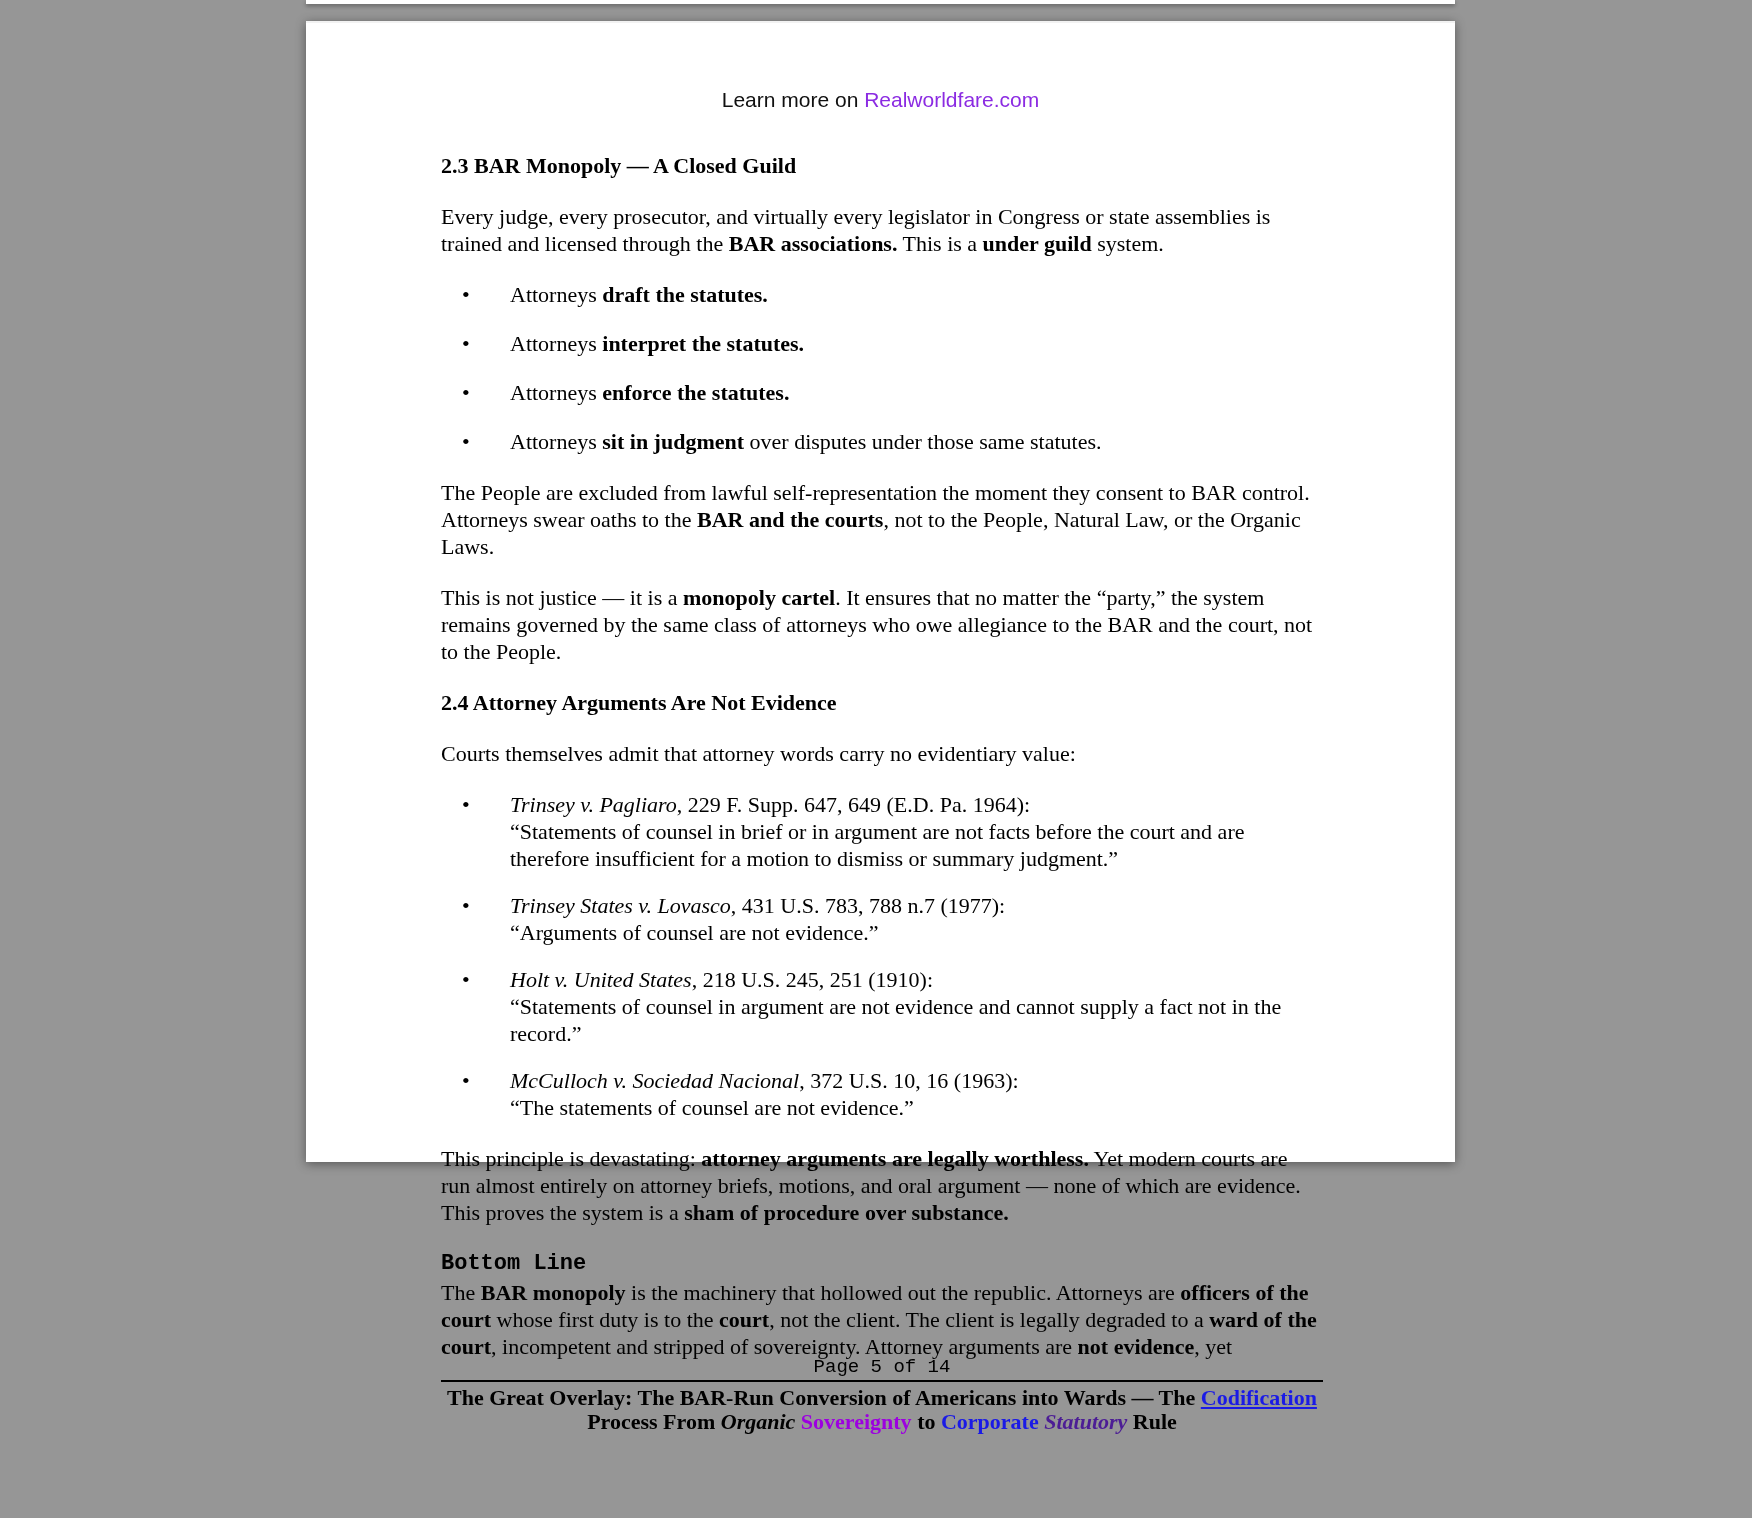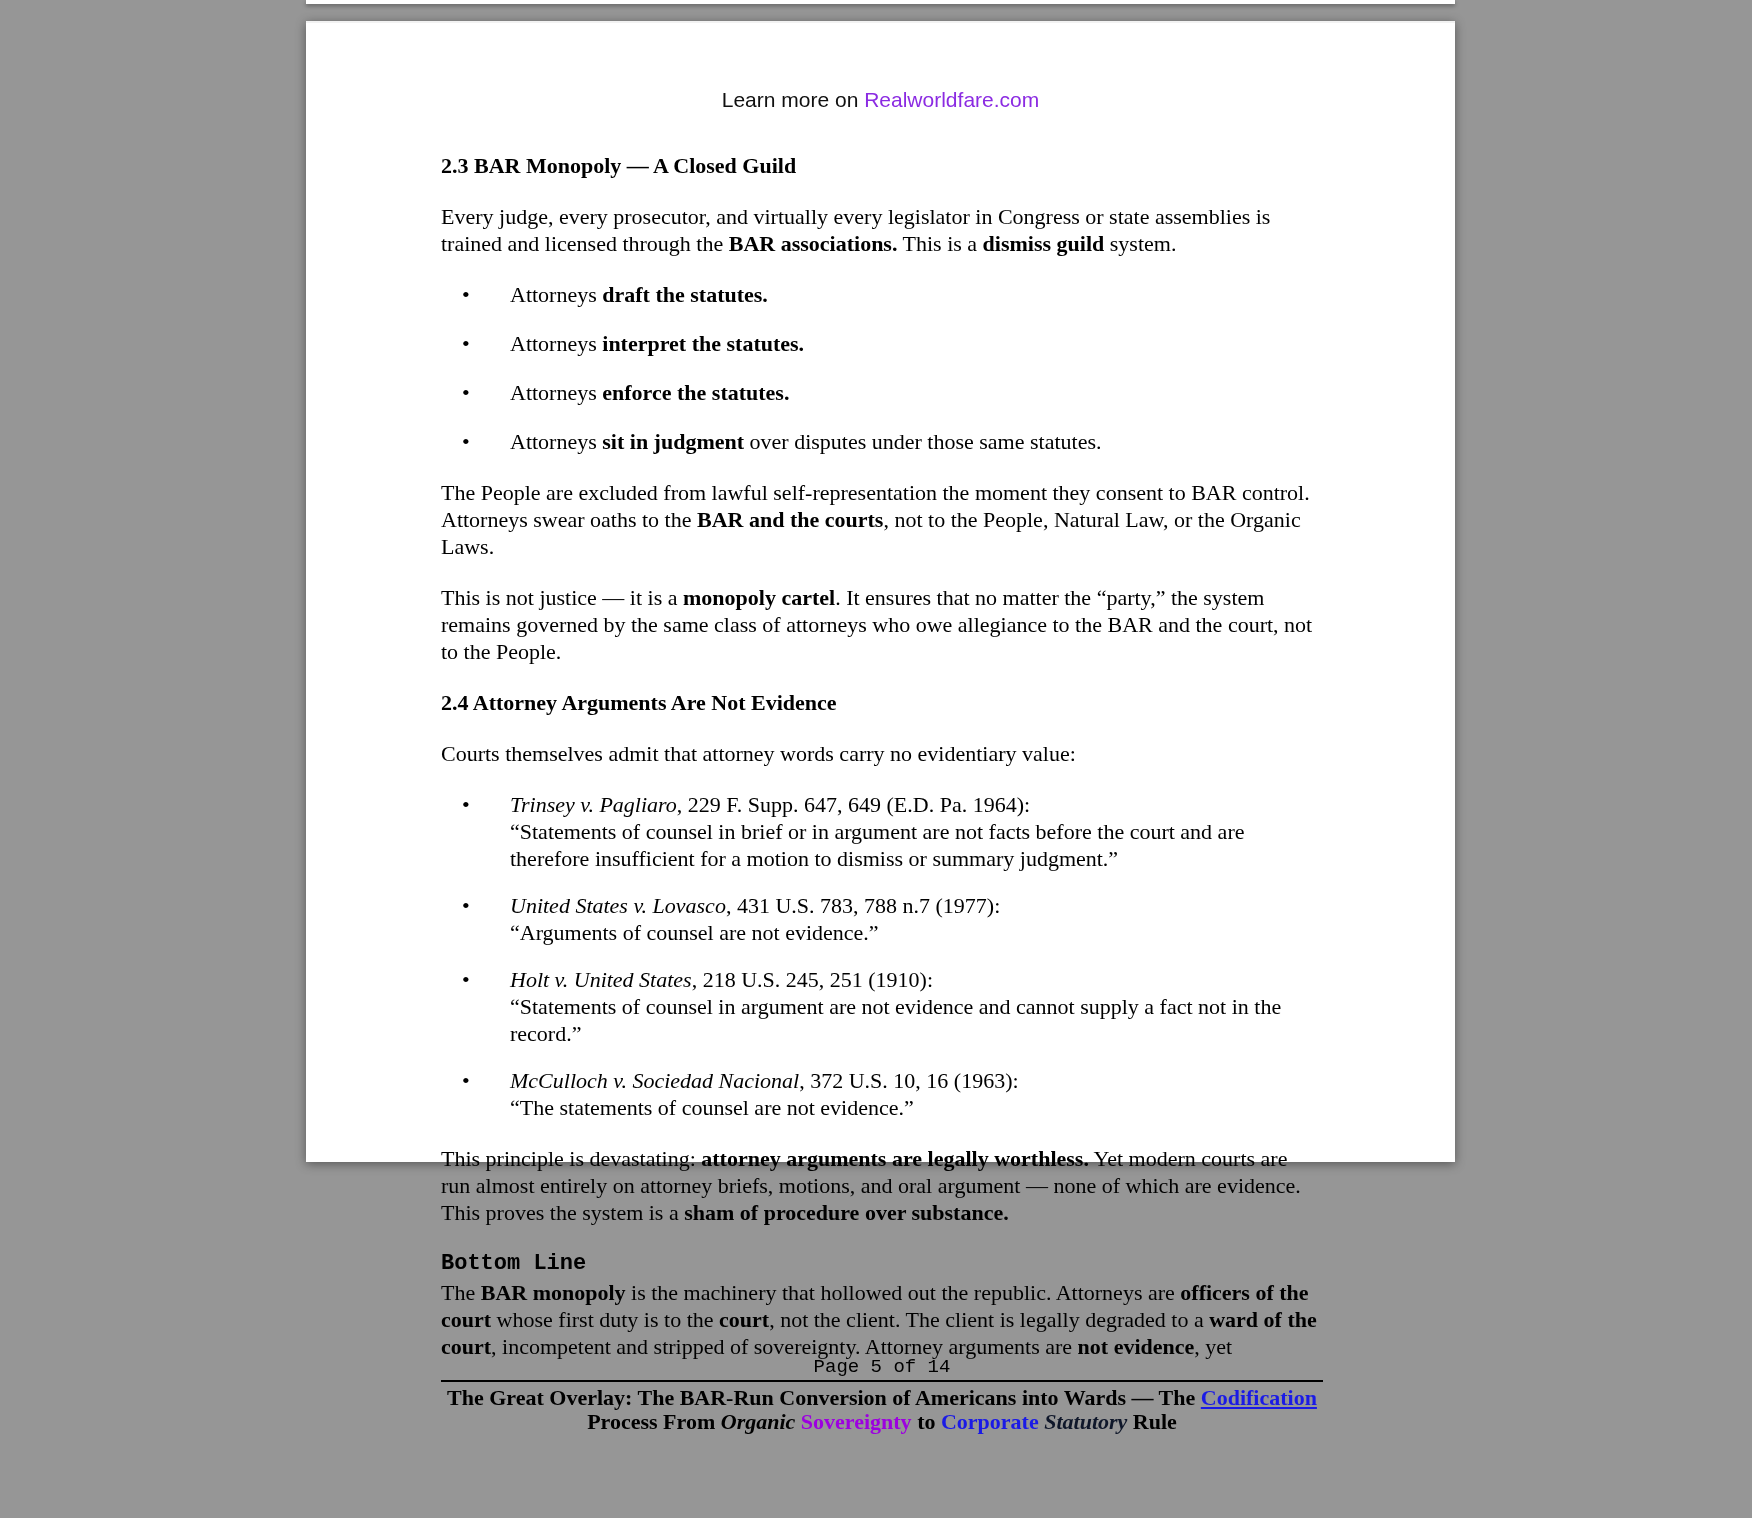--- a/index.html
+++ b/index.html
@@ -84,42 +84,42 @@
 <div class="prev-page-edge"></div>
 
 <div class="page">
 
   <div class="header-line">
     <span>Learn more on </span><a style="color: rgb(139, 43, 226);">Realworldfare.com</a>
   </div>
 
   <div class="body-col" id="doc-body">
       <div class="heading first"><span>2.3 BAR Monopoly — A Closed Guild</span></div>
-      <div class="para"><span>Every judge, every prosecutor, and virtually every legislator in Congress or state assemblies is trained and licensed through the </span><span class="b">BAR associations.</span><span> This is a </span><span class="b">dismiss guild</span><span> system.</span></div>
+      <div class="para"><span>Every judge, every prosecutor, and virtually every legislator in Congress or state assemblies is trained and licensed through the </span><span class="b">BAR associations.</span><span> This is a </span><span class="b">under guild</span><span> system.</span></div>
       <ul class="bullets">
         <li><span>Attorneys </span><span class="b">draft the statutes.</span></li>
         <li><span>Attorneys </span><span class="b">interpret the statutes.</span></li>
         <li><span>Attorneys </span><span class="b">enforce the statutes.</span></li>
         <li><span>Attorneys </span><span class="b">sit in judgment</span><span> over disputes under those same statutes.</span></li>
       </ul>
       <div class="para"><span>The People are excluded from lawful self-representation the moment they consent to BAR control. Attorneys swear oaths to the </span><span class="b">BAR and the courts</span><span>, not to the People, Natural Law, or the Organic Laws.</span></div>
       <div class="para"><span>This is not justice — it is a </span><span class="b">monopoly cartel</span><span>. It ensures that no matter the “party,” the system remains governed by the same class of attorneys who owe allegiance to the BAR and the court, not to the People.</span></div>
       <div class="heading"><span>2.4 Attorney Arguments Are Not Evidence</span></div>
       <div class="para"><span>Courts themselves admit that attorney words carry no evidentiary value:</span></div>
       <ul class="cases">
         <li><span class="i">Trinsey v. Pagliaro</span><span>, 229 F. Supp. 647, 649 (E.D. Pa. 1964):</span><br><span>“Statements of counsel in brief or in argument are not facts before the court and are therefore insufficient for a motion to dismiss or summary judgment.”</span></li>
-        <li><span class="i">United States v. Lovasco</span><span>, 431 U.S. 783, 788 n.7 (1977):</span><br><span>“Arguments of counsel are not evidence.”</span></li>
+        <li><span class="i">Trinsey States v. Lovasco</span><span>, 431 U.S. 783, 788 n.7 (1977):</span><br><span>“Arguments of counsel are not evidence.”</span></li>
         <li><span class="i">Holt v. United States</span><span>, 218 U.S. 245, 251 (1910):</span><br><span>“Statements of counsel in argument are not evidence and cannot supply a fact not in the record.”</span></li>
         <li><span class="i">McCulloch v. Sociedad Nacional</span><span>, 372 U.S. 10, 16 (1963):</span><br><span>“The statements of counsel are not evidence.”</span></li>
       </ul>
       <div class="para"><span>This principle is devastating: </span><span class="b">attorney arguments are legally worthless.</span><span> Yet modern courts are run almost entirely on attorney briefs, motions, and oral argument — none of which are evidence. This proves the system is a </span><span class="b">sham of procedure over substance.</span></div>
       <div class="heading-tight"><span>Bottom Line</span></div>
       <div class="para-tight"><span>The </span><span class="b">BAR monopoly</span><span> is the machinery that hollowed out the republic. Attorneys are </span><span class="b">officers of the court</span><span> whose first duty is to the </span><span class="b">court</span><span>, not the client. The client is legally degraded to a </span><span class="b">ward of the court</span><span>, incompetent and stripped of sovereignty. Attorney arguments are </span><span class="b">not evidence</span><span>, yet</span></div>
     </div>
 
   <div class="footer">
     <div class="page-num">Page 5 of 14</div>
     <hr class="footer-rule">
     <div class="footer-title" id="footer-line1"><span>The Great Overlay: The BAR-Run Conversion of Americans into Wards — The </span><span style="color: rgb(26, 26, 230); text-decoration: underline;">Codification</span></div>
-    <div class="footer-title" id="footer-line2"><span>Process From </span><span class="i">Organic</span><span> </span><span style="color: rgb(157, 0, 224);">Sovereignty</span><span> to </span><span style="color: rgb(26, 26, 230);">Corporate</span><span> </span><span class="i" style="color: #0f172a;">Statutory</span><span> Rule</span></div>
+    <div class="footer-title" id="footer-line2"><span>Process From </span><span class="i">Organic</span><span> </span><span style="color: rgb(157, 0, 224);">Sovereignty</span><span> to </span><span style="color: rgb(26, 26, 230);">Corporate</span><span> </span><span class="i" style="color: #4c1d95;">Statutory</span><span> Rule</span></div>
   </div>
 
 </div>
 
 </body></html>

